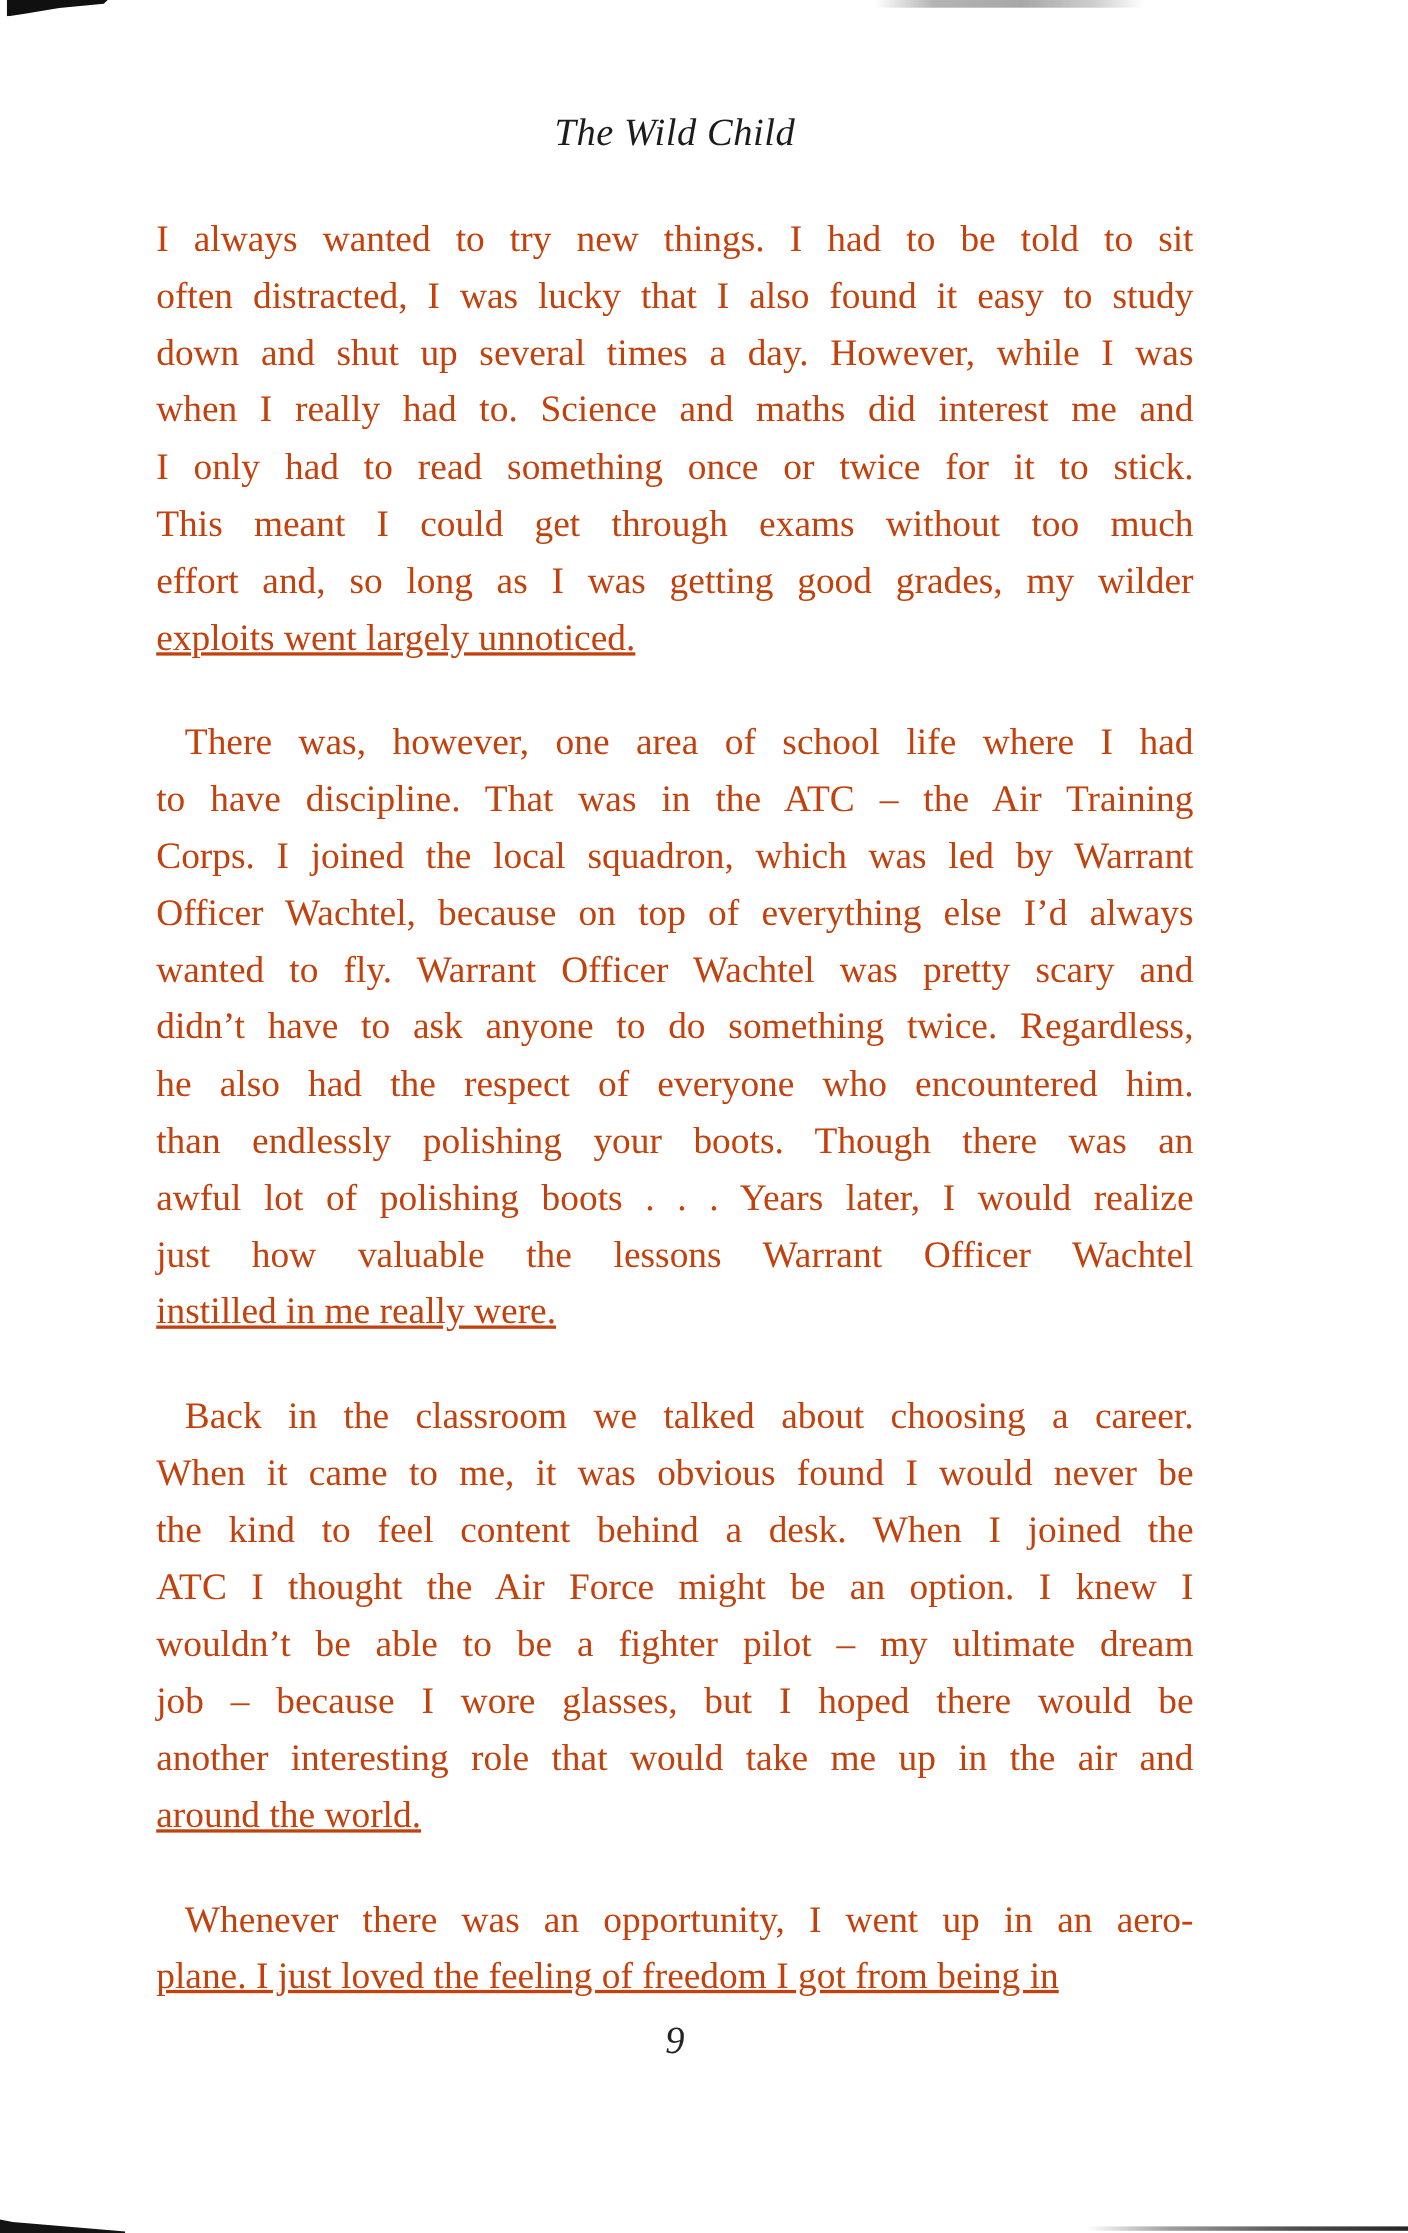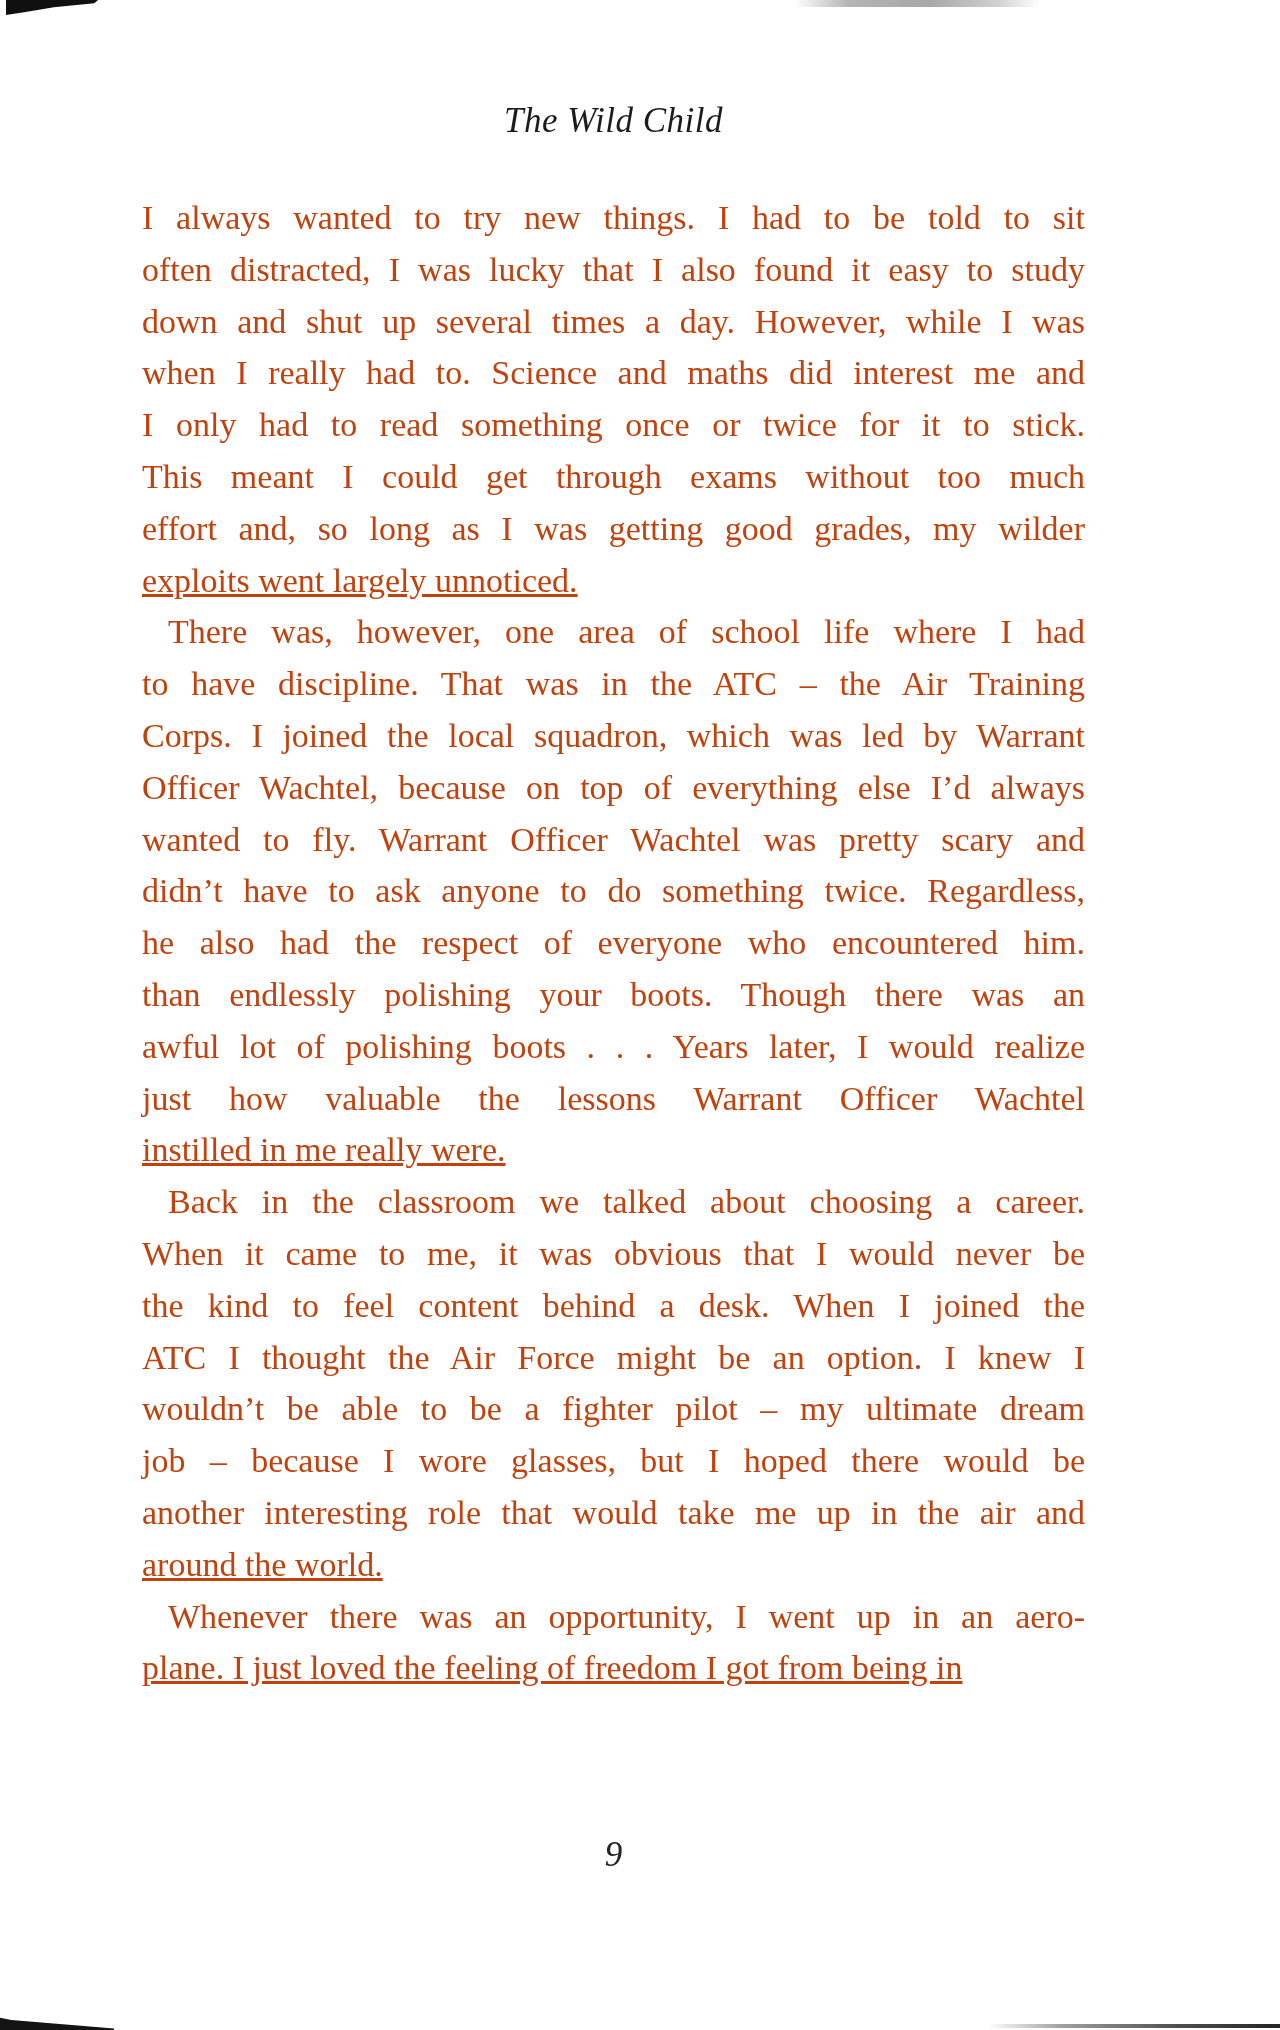--- a/index.html
+++ b/index.html
@@ -47,20 +47,21 @@
     white-space: normal;
     height: 51.8px;
     overflow: visible;
   }
   .body-text .line.para-end {
     text-align-last: left;
     text-decoration: underline;
   }
   .body-text .line.indent {
     text-indent: 26px;
+    margin-top: 43px;
   }
 
   
   .page-number {
     position: absolute;
     top: 1834px;
     left: 142px;
     width: 943px;
     text-align: center;
     font-style: italic;
@@ -139,21 +140,21 @@
       <div class="line">Corps. I joined the local squadron, which was led by Warrant</div>
       <div class="line">Officer Wachtel, because on top of everything else I’d always</div>
       <div class="line">wanted to fly. Warrant Officer Wachtel was pretty scary and</div>
       <div class="line">didn’t have to ask anyone to do something twice. Regardless,</div>
       <div class="line">he also had the respect of everyone who encountered him.</div>
       <div class="line">than endlessly polishing your boots. Though there was an</div>
       <div class="line">awful lot of polishing boots . . . Years later, I would realize</div>
       <div class="line">just how valuable the lessons Warrant Officer Wachtel</div>
       <div class="line para-end">instilled in me really were.</div>
       <div class="line indent">Back in the classroom we talked about choosing a career.</div>
-      <div class="line">When it came to me, it was obvious that I would never be</div>
+      <div class="line">When it came to me, it was obvious found I would never be</div>
       <div class="line">the kind to feel content behind a desk. When I joined the</div>
       <div class="line">ATC I thought the Air Force might be an option. I knew I</div>
       <div class="line">wouldn’t be able to be a fighter pilot – my ultimate dream</div>
       <div class="line">job – because I wore glasses, but I hoped there would be</div>
       <div class="line">another interesting role that would take me up in the air and</div>
       <div class="line para-end">around the world.</div>
       <div class="line indent">Whenever there was an opportunity, I went up in an aero-</div>
       <div class="line para-end">plane. I just loved the feeling of freedom I got from being in</div>
     </div>
 

